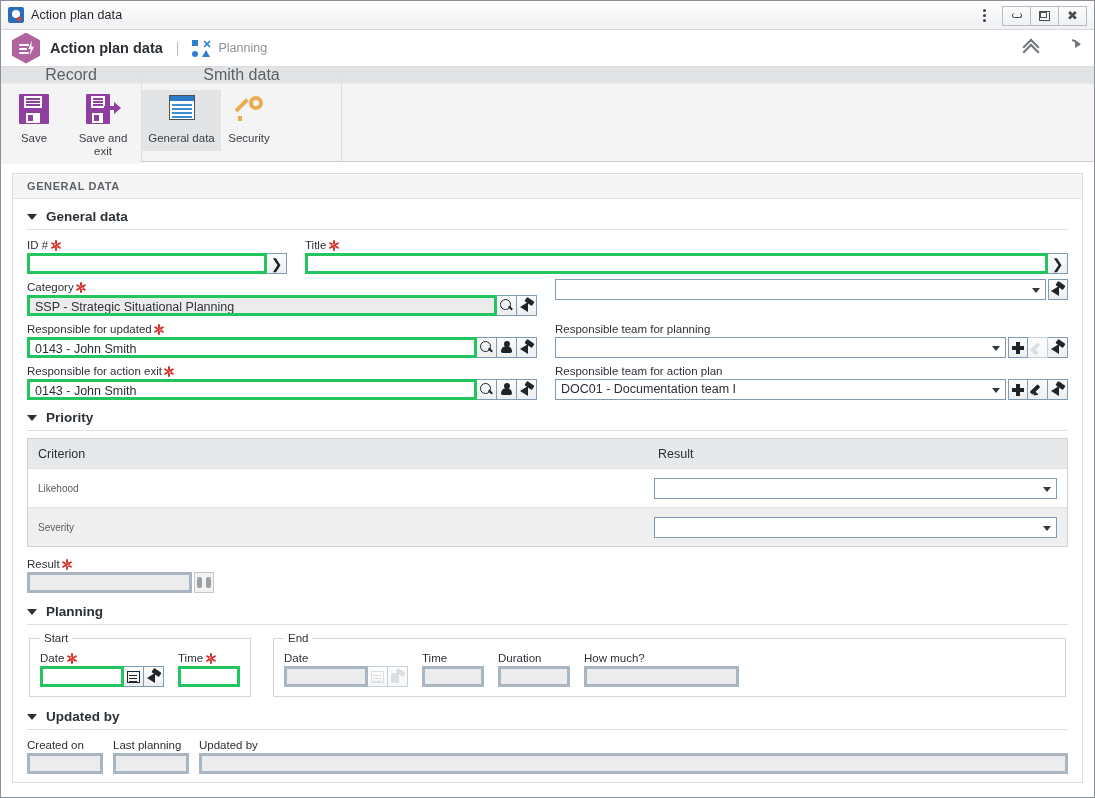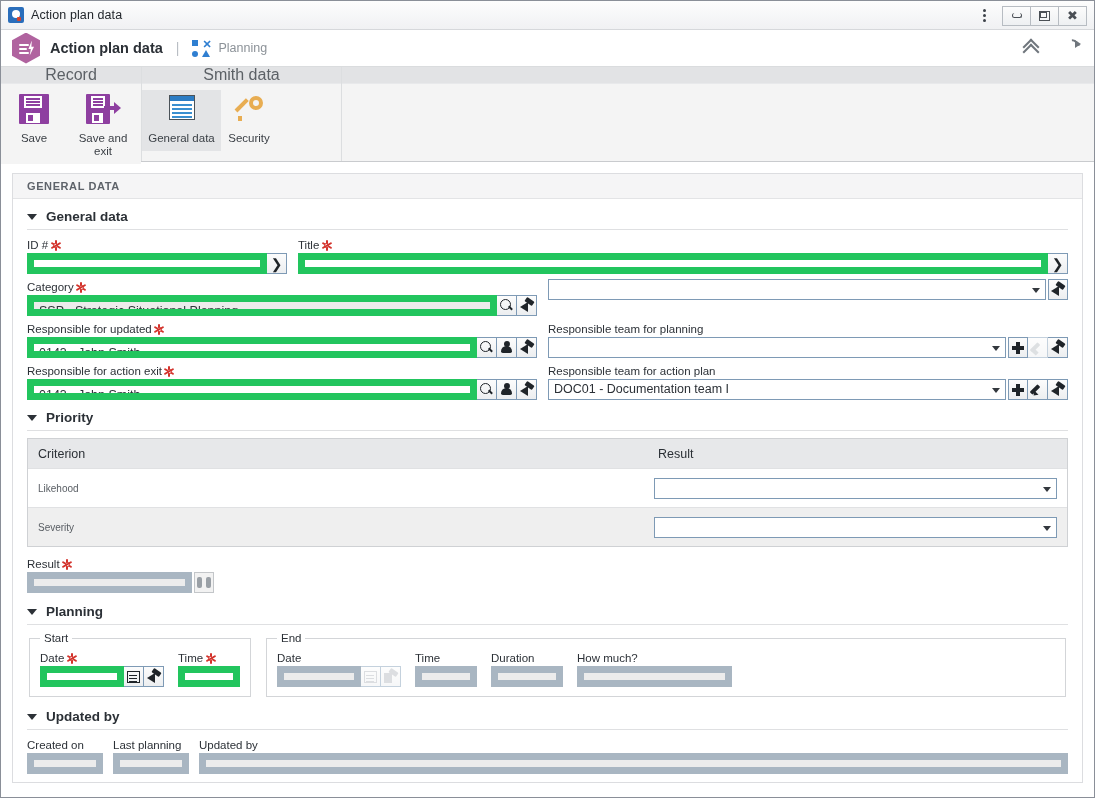--- a/index.html
+++ b/index.html
@@ -205,40 +205,40 @@
 
   .sect-head {
     display: flex; align-items: center; gap: 9px;
     padding-bottom: 5px;
     border-bottom: 1px solid #dfe0e2;
     margin-bottom: 7px;
   }
   .caret { width: 0; height: 0; border-left: 5px solid transparent; border-right: 5px solid transparent; border-top: 6px solid #2c3137; }
   .sect-title { font-size: 13.5px; font-weight: bold; color: #2b3036; }
 
-  .row { display: flex; gap: 11px; margin-bottom: 5px; }
+  .row { display: flex; gap: 18px; margin-bottom: 5px; }
   .fld { display: flex; flex-direction: column; }
   .lbl-line { font-size: 11.5px; color: #2c3137; height: 16px; display: flex; align-items: center; gap: 3px; }
   .req {
     display: inline-block; width: 9px; height: 9px; position: relative;
   }
   .req::before, .req::after, .req i {
     content: ""; position: absolute; left: 3.5px; top: -1px;
     width: 2px; height: 11px; background: #d3322b; border-radius: 1px;
   }
   .req::after { transform: rotate(60deg); }
   .req i { transform: rotate(-60deg); }
   .req span {
     position: absolute; left: 2px; top: 2.5px; width: 5px; height: 5px;
     background: #ffffff; border: 1.5px solid #d3322b; border-radius: 50%; box-sizing: border-box;
   }
 
   .ctl { display: flex; align-items: stretch; }
   .inp {
-    height: 21px; border: 7px solid #22c55e;
+    height: 21px; border: 3px solid #22c55e;
     background: #ffffff;
     font-size: 12.5px; color: #2b3036;
     padding: 0 5px; line-height: 19px;
     font-family: "Liberation Sans", sans-serif;
     overflow: hidden; white-space: nowrap;
   }
   .inp.ro { background: #ececec; color: #30353b; }
   .inp.grey-border { border-color: #a9b6c2; }
   .sel {
     height: 21px; border: 1px solid #7e9ab5; background: #ffffff;

